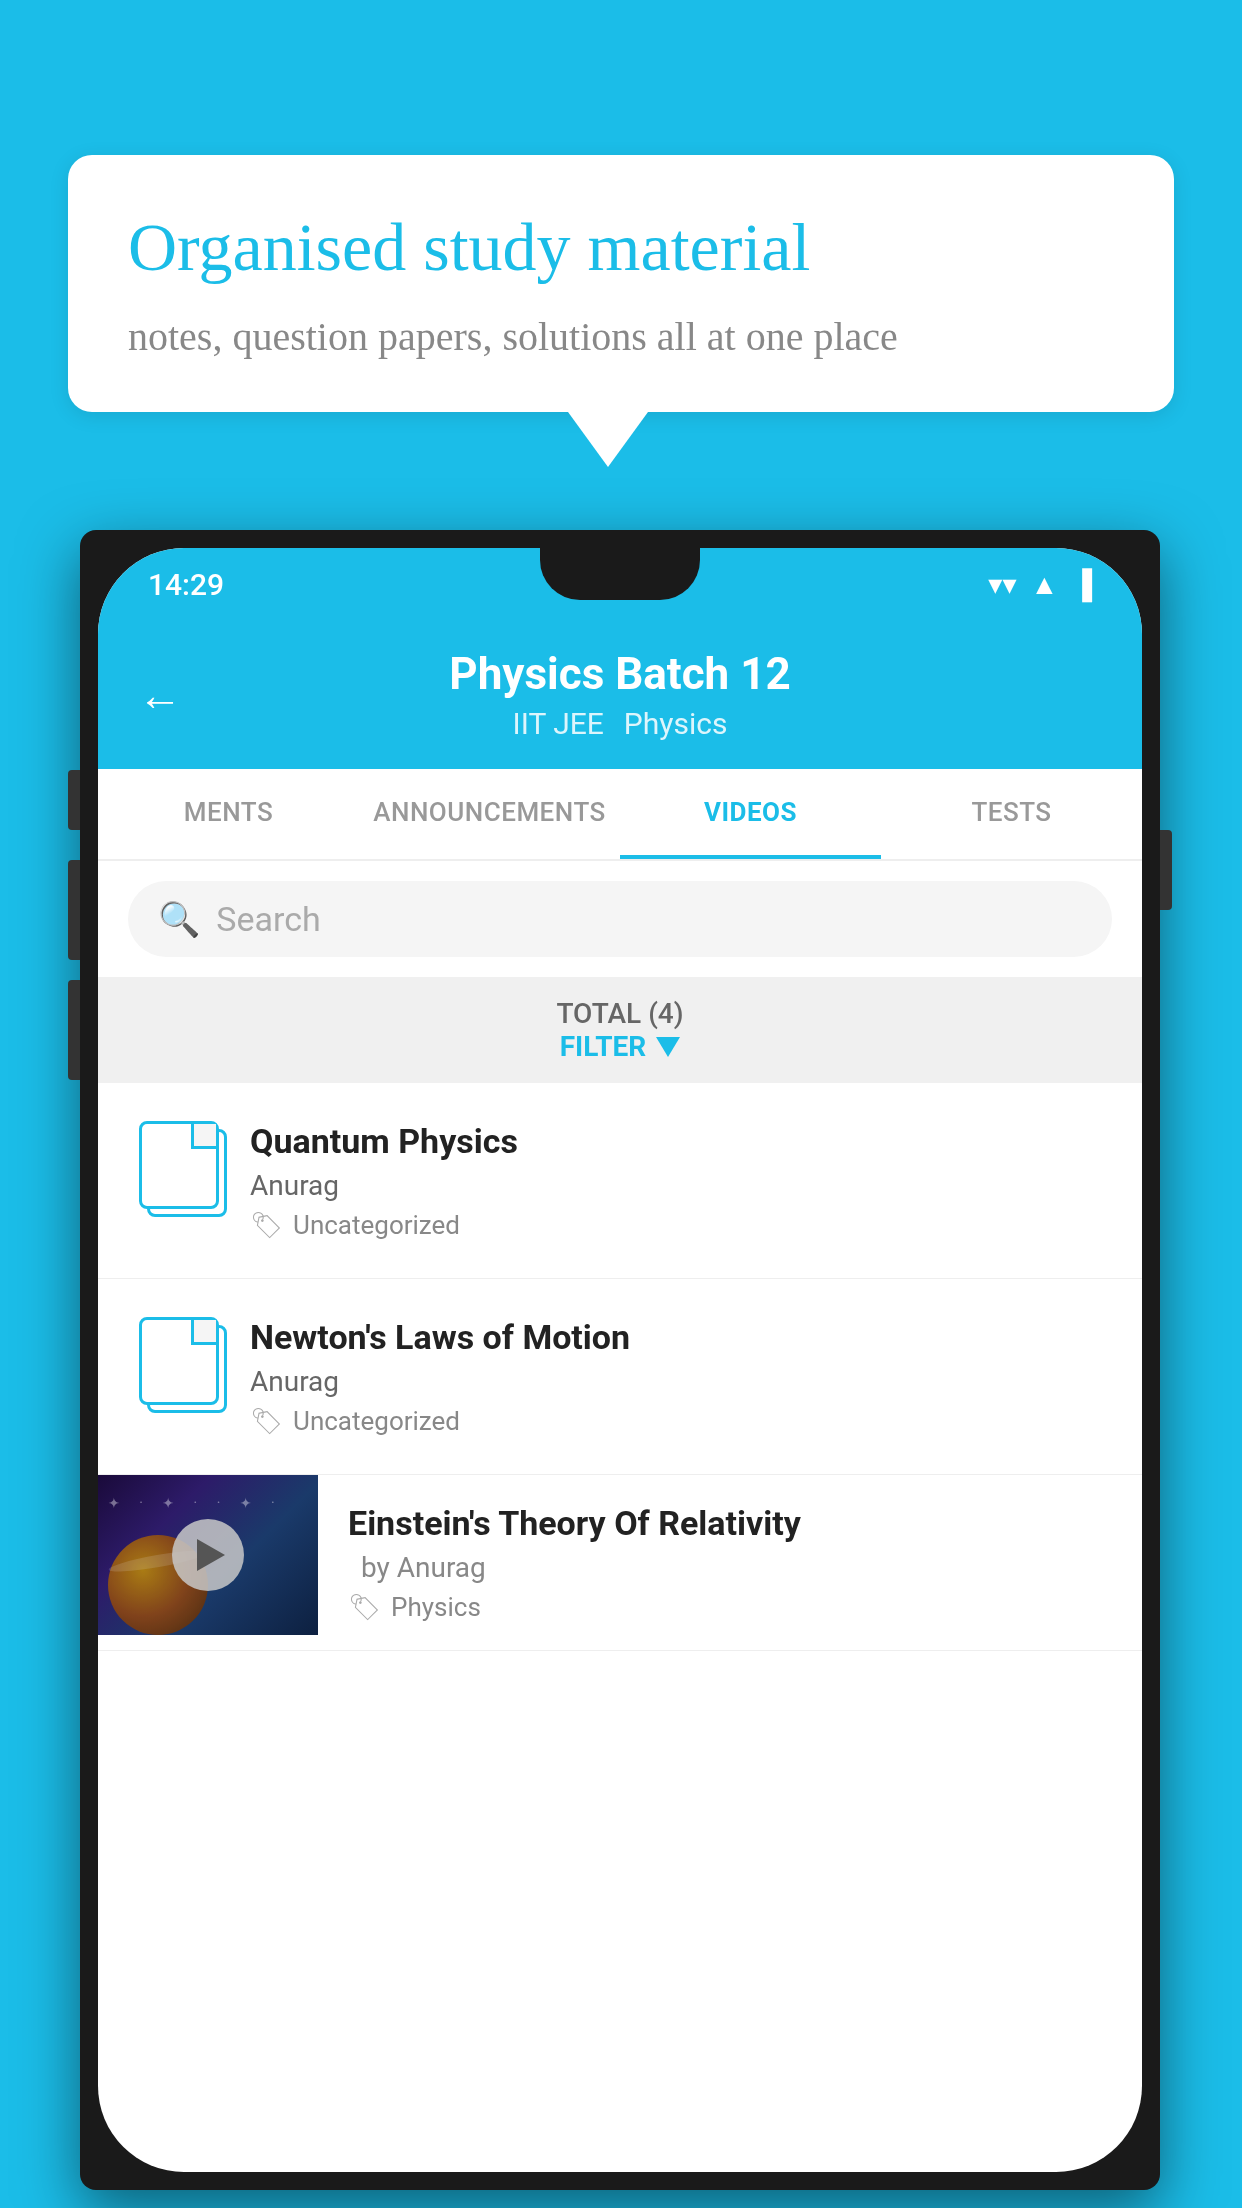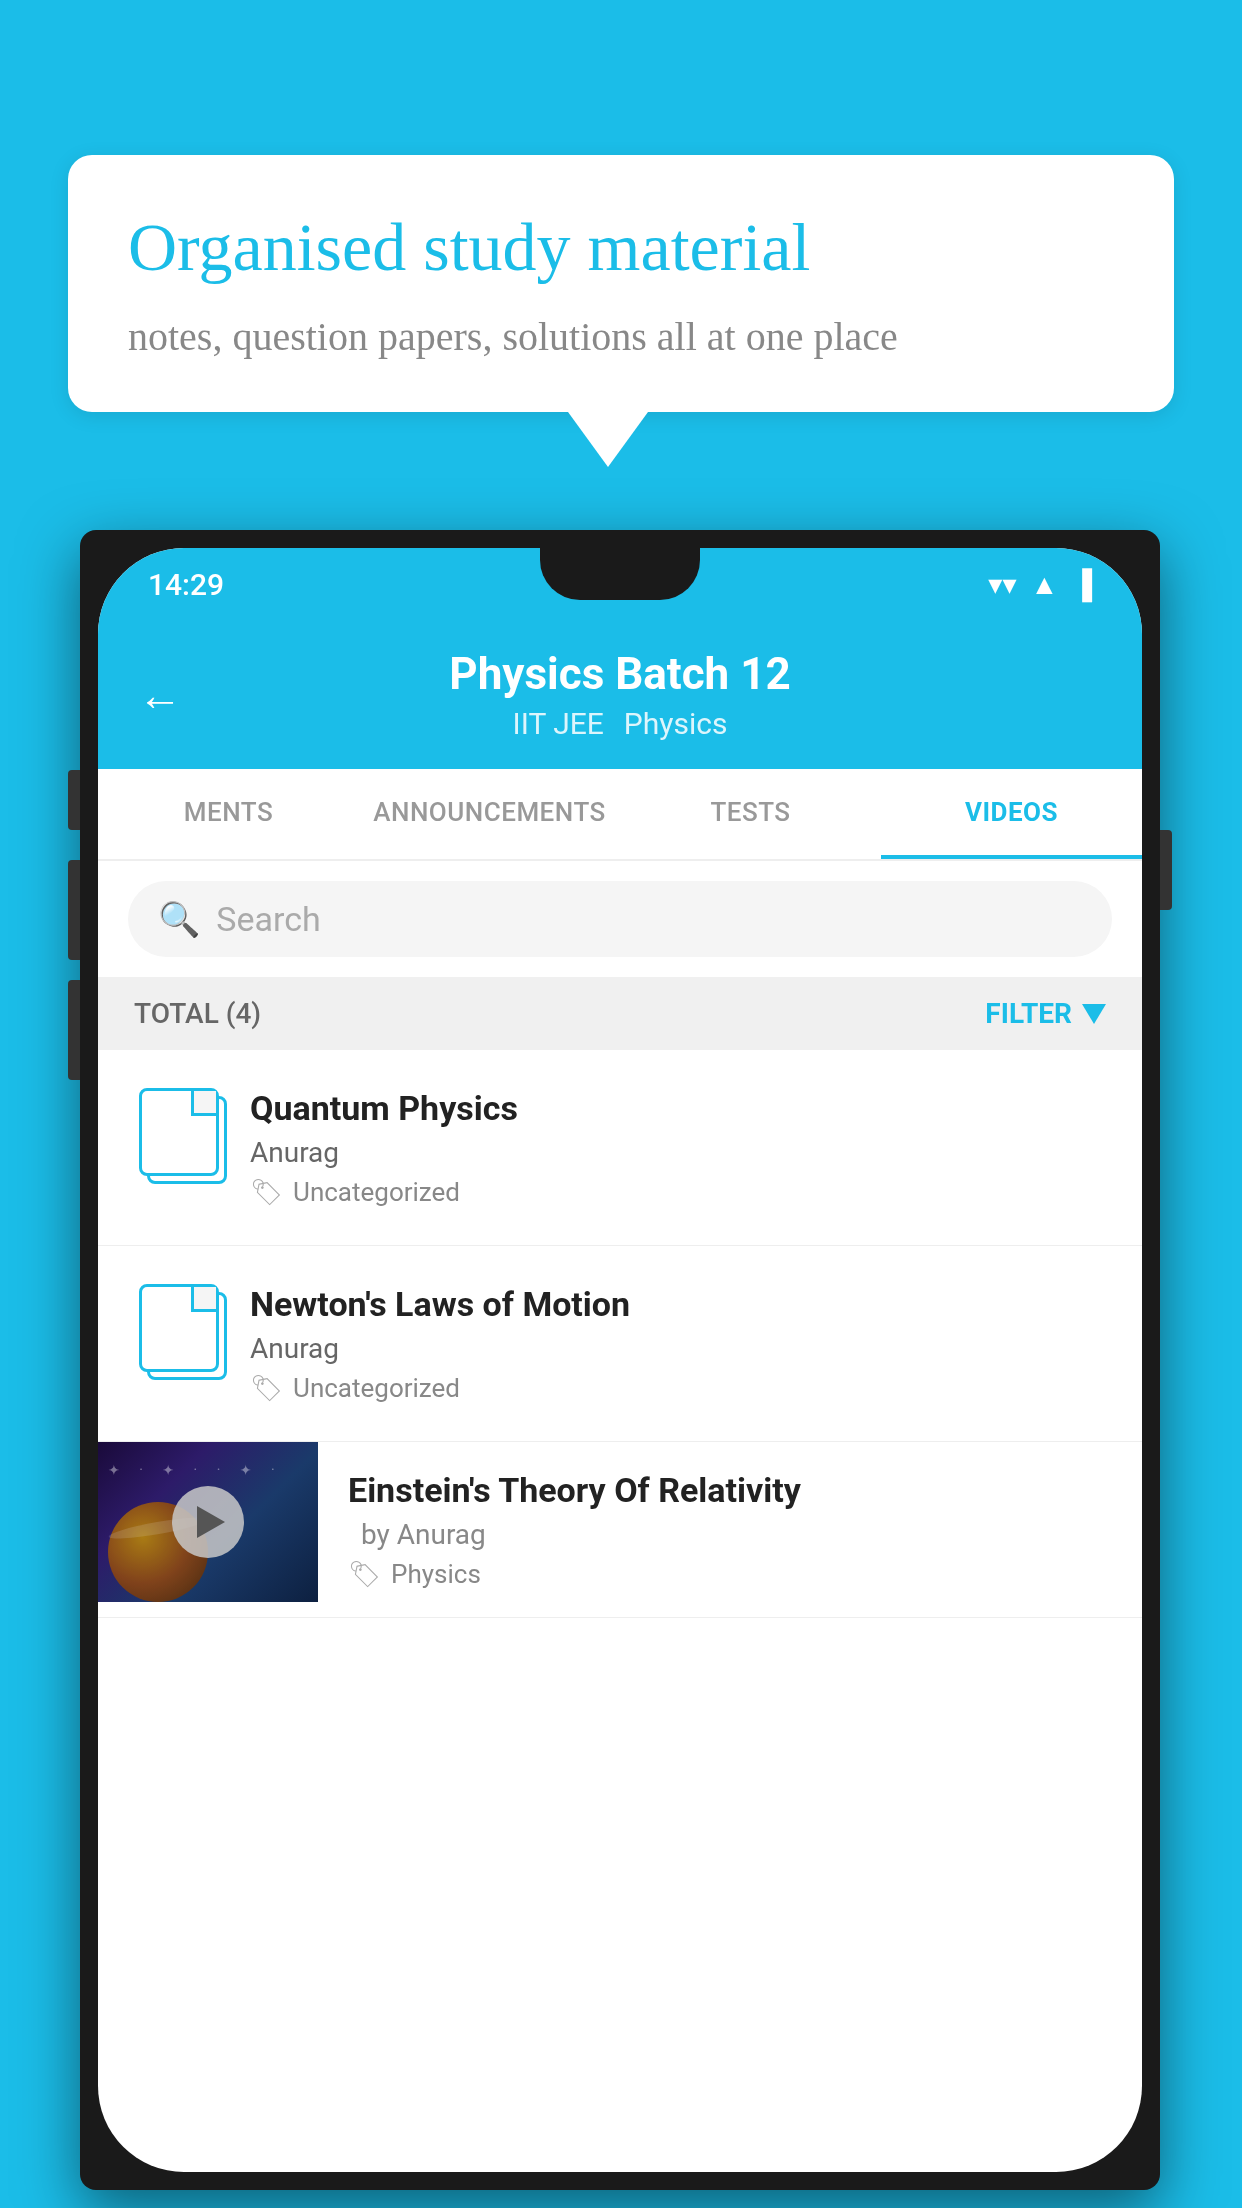--- a/index.html
+++ b/index.html
@@ -205,20 +205,21 @@
       font-size: 34px;
     }
 
     
     .filter-row {
       background: #f0f0f0;
       display: flex;
       align-items: center;
       justify-content: space-between;
       padding: 20px 36px;
+      flex-direction: column;
     }
 
     .total-label {
       color: #666;
       font-size: 28px;
       font-weight: 500;
     }
 
     .filter-btn {
       color: #1BBDE8;
@@ -499,25 +500,25 @@
         </div>
       </div>
 
       <div class="tabs">
         <div class="tab">
           <span>MENTS</span>
         </div>
         <div class="tab">
           <span>ANNOUNCEMENTS</span>
         </div>
+        <div class="tab active">
+          <span>VIDEOS</span>
+        </div>
         <div class="tab">
           <span>TESTS</span>
-        </div>
-        <div class="tab active">
-          <span>VIDEOS</span>
         </div>
       </div>
 
       <div class="search-container">
         <div class="search-bar">
           <span class="search-icon-el">🔍</span>
           <span class="search-placeholder">Search</span>
         </div>
       </div>
 

